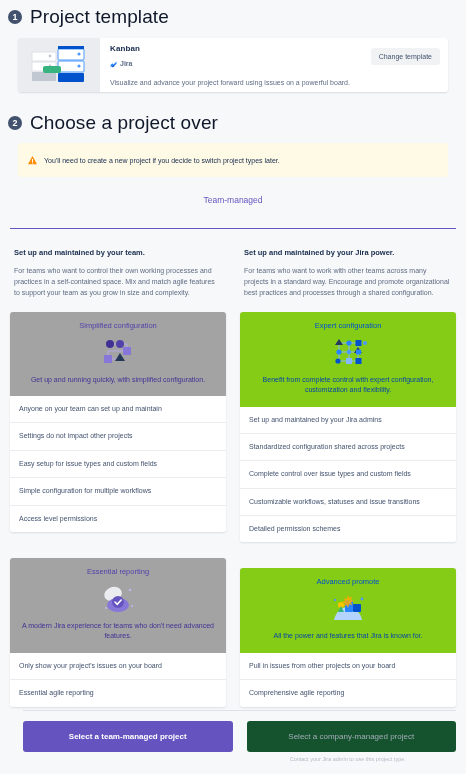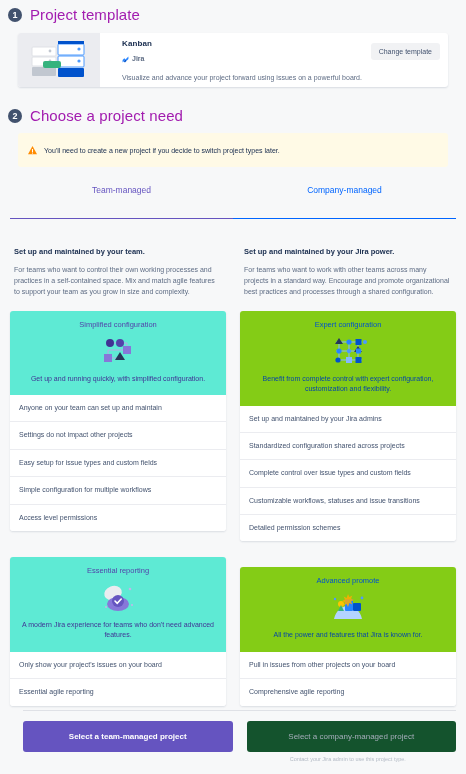--- a/index.html
+++ b/index.html
@@ -13,34 +13,34 @@
   .page { width: 466px; height: 774px; position: relative; background: #f7f8f9; }
 
   
   .step-head { display: flex; align-items: center; gap: 8px; padding: 6px 0 0 8px; }
   .step-badge {
     width: 14px; height: 14px; border-radius: 50%;
     background: #42526e; color: #fff;
     font-size: 9px; line-height: 14px; text-align: center;
     font-weight: 700; flex: none;
   }
-  .step-title { font-size: 15px; color: #a21caf; font-weight: 400; letter-spacing: .1px; }
+  .step-title { font-size: 19px; color: #0f172a; font-weight: 400; letter-spacing: .1px; }
 
   
   .tpl-card {
     margin: 10px 18px 0 18px;
     background: #fff; border-radius: 3px;
     box-shadow: 0 1px 2px rgba(9,30,66,.13);
     display: flex; height: 54px; overflow: hidden;
   }
   .tpl-thumb {
     width: 82px; flex: none; background: #ebecf0;
     display: flex; align-items: center; justify-content: center;
   }
-  .tpl-body { flex: 1; padding: 6px 8px 0 10px; position: relative; margin-left: 12px; }
+  .tpl-body { flex: 1; padding: 6px 8px 0 10px; position: relative; }
   .tpl-name { font-size: 8px; font-weight: 700; color: #172b4d; letter-spacing:.1px;}
   .tpl-product { display: flex; align-items: center; gap: 3px; margin-top: 1px; }
   .tpl-product-label { font-size: 7px; color: #5e6c84; font-weight: 600; }
   .tpl-desc { font-size: 7px; color: #5e6c84; margin-top: 6px; line-height: 1.3; }
   .change-btn {
     position: absolute; right: 8px; top: 10px;
     background: #f1f2f4; color: #42526e;
     border: none; border-radius: 3px;
     font-size: 7px; padding: 5px 8px;
     font-family: inherit; cursor: pointer; white-space: nowrap;
@@ -58,35 +58,35 @@
   
   .tabs { display: flex; margin: 12px 10px 0 10px; }
   .tab { flex: 1; text-align: center; padding-bottom: 21px; cursor: pointer; }
   .tab-label { font-size: 8.5px; }
   .tab.team .tab-label { color: #6554c0; }
   .tab.company .tab-label { color: #0065ff; }
   .tab.team { border-bottom: 1.5px solid #6554c0; }
   .tab.company { border-bottom: 1.5px solid #0065ff; }
 
   
-  .cols { display: flex; gap: 14px; padding: 0 10px; margin-top: 28px; }
+  .cols { display: flex; gap: 14px; padding: 0 10px; margin-top: 19px; }
   .col { flex: 1; min-width: 0; }
   .col-head { font-size: 7.5px; font-weight: 700; color: #172b4d; padding: 0 4px; }
   .col-body { font-size: 7px; color: #5e6c84; line-height: 1.55; margin-top: 9px; padding: 0 4px; }
 
   
   .block {
     margin-top: 13px; border-radius: 3px; overflow: hidden;
     box-shadow: 0 1px 2px rgba(9,30,66,.12);
   }
   .block-hero { padding: 9px 10px 11px 10px; text-align: center; }
   .hero-title { font-size: 7.5px; font-weight: 400; }
   .hero-art { height: 38px; display: flex; align-items: center; justify-content: center; margin-top: 3px; }
   .hero-desc { font-size: 7px; line-height: 1.5; margin-top: 4px; }
-  .block.purple .block-hero { background: #5eead4; }
+  .block.purple .block-hero { background: #a3a3a3; }
   .block.purple .hero-title { color: #5243aa; }
   .block.purple .hero-desc { color: #403294; }
   .block.blue .block-hero { background: #84cc16; }
   .block.blue .hero-title { color: #0052cc; }
   .block.blue .hero-desc { color: #0747a6; }
 
   .rows { background: #fff; }
   .row {
     font-size: 7px; color: #42526e;
     padding: 9px 9px; border-top: 1px solid #ebecf0;
@@ -148,40 +148,37 @@
         </span>
         <span class="tpl-product-label">Jira</span>
       </div>
       <div class="tpl-desc">Visualize and advance your project forward using issues on a powerful board.</div>
       <button class="change-btn">Change template</button>
     </div>
   </div>
 
   <div class="step-head" style="margin-top:14px;">
     <div class="step-badge">2</div>
-    <div class="step-title">Choose a project need</div>
+    <div class="step-title">Choose a project over</div>
   </div>
 
   <div class="warn">
     <span>
       <svg width="9" height="9" viewBox="0 0 12 12">
           <path d="M6 0L12 11H0z" fill="#ff8b00"></path>
           <rect x="5.3" y="4" width="1.4" height="4" fill="#fff"></rect>
           <rect x="5.3" y="8.7" width="1.4" height="1.4" fill="#fff"></rect>
         </svg>
     </span>
     <span class="warn-text">You'll need to create a new project if you decide to switch project types later.</span>
   </div>
 
   <div class="tabs">
     <div class="tab team">
       <span class="tab-label">Team-managed</span>
-    </div>
-    <div class="tab company">
-      <span class="tab-label">Company-managed</span>
     </div>
   </div>
 
   <div class="cols">
 
     <div class="col">
       <div class="col-head">Set up and maintained by your team.</div>
       <div class="col-body">For teams who want to control their own working processes and practices in a self-contained space. Mix and match agile features to support your team as you grow in size and complexity.</div>
 
       <div class="block purple">

